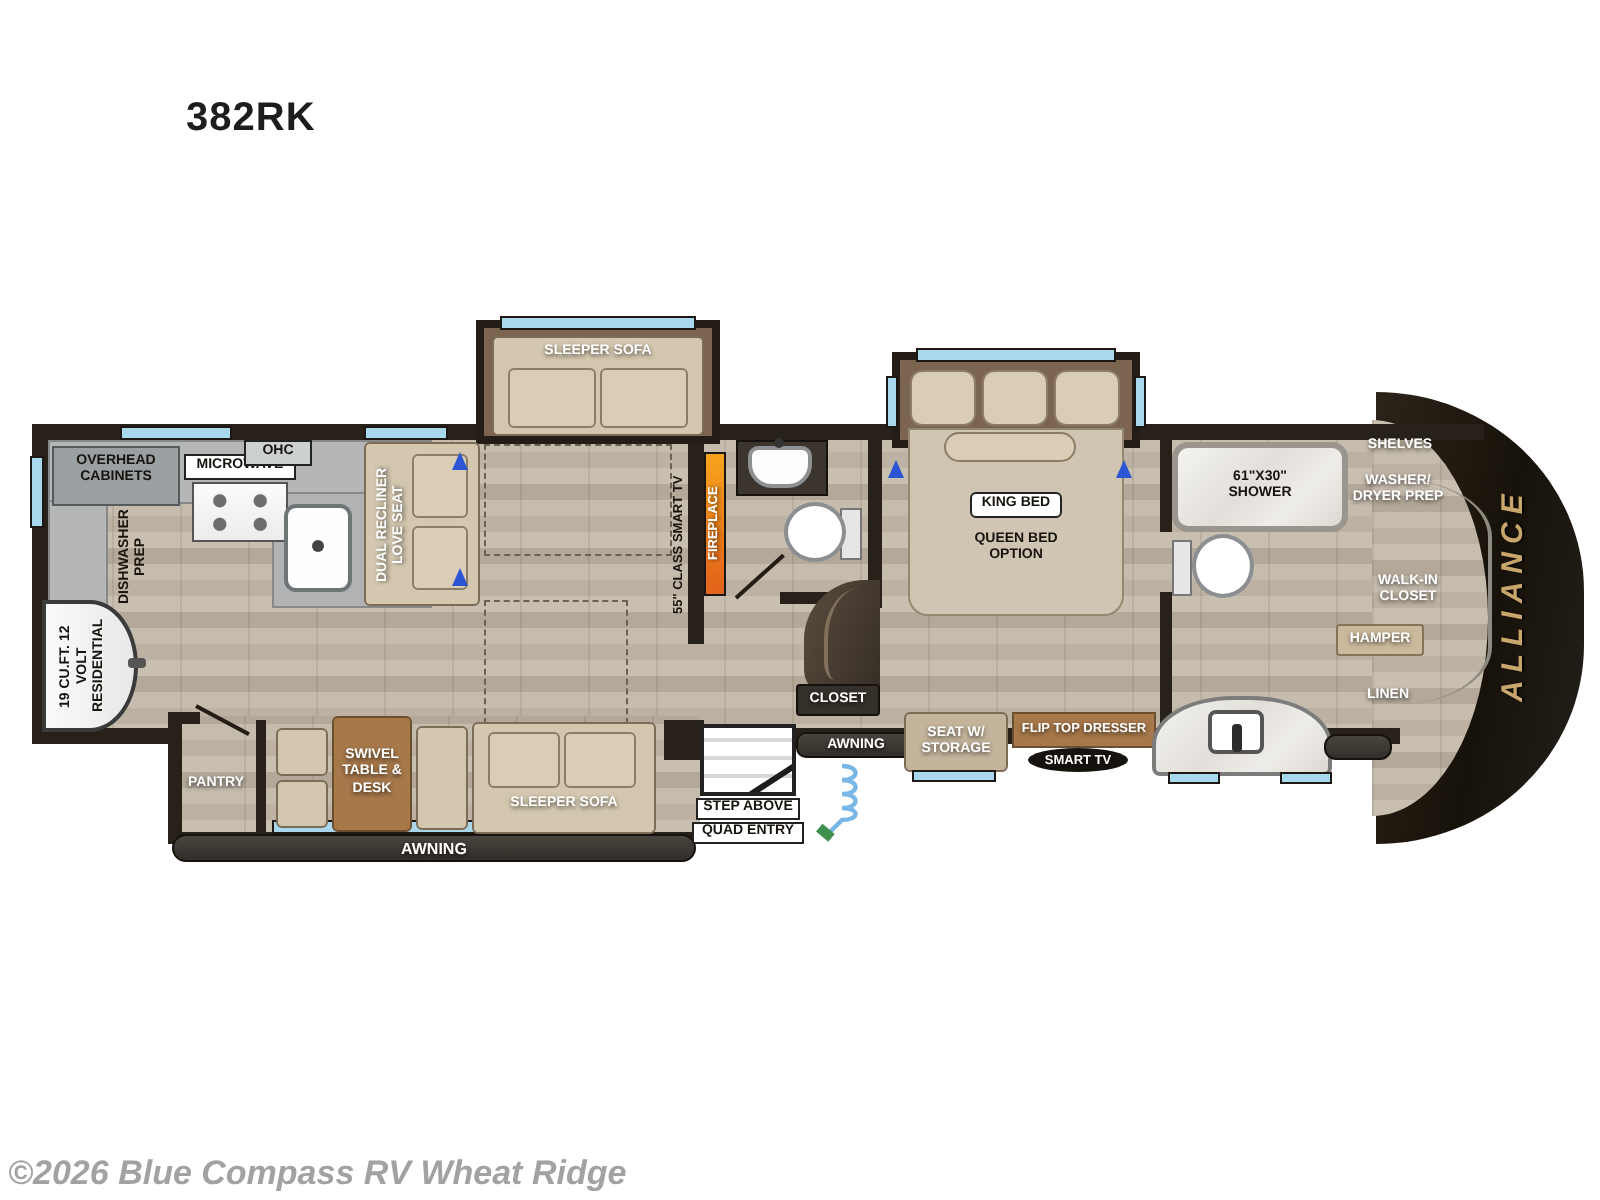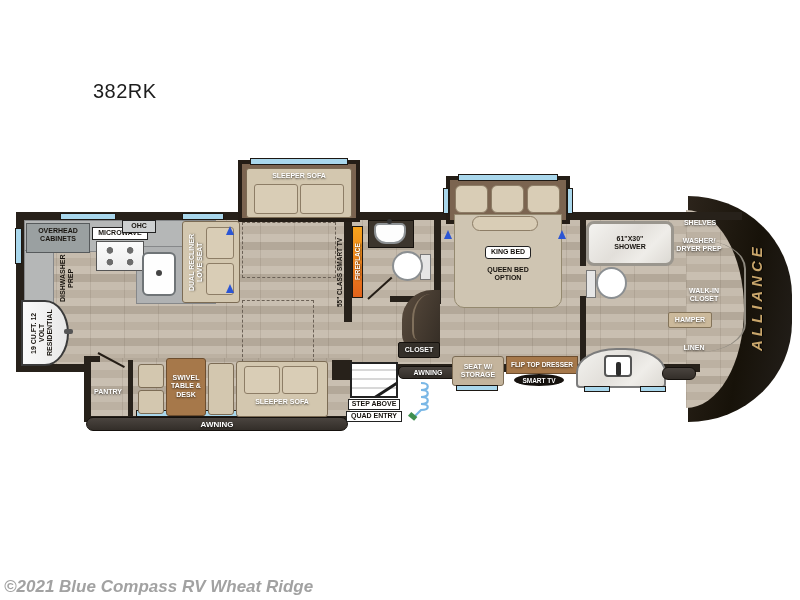--- a/index.html
+++ b/index.html
@@ -18,21 +18,21 @@
   .tan{position:absolute;background:#d3c7af;border:1px solid #7c6c55;border-radius:3px;box-sizing:border-box;}
   .cush{position:absolute;background:#d9cdb6;border:1px solid #8d7d66;border-radius:3px;box-sizing:border-box;}
   .dash{position:absolute;border:1px dashed #6b6156;box-sizing:border-box;}
   .tri{position:absolute;width:0;height:0;border-left:4px solid transparent;
     border-right:4px solid transparent;border-bottom:9px solid #2b55d4;}
   .bar{position:absolute;background:linear-gradient(#4a443f,#332e29);border-radius:7px;
     border:1px solid #15110d;box-sizing:border-box;}
   .whitebox{position:absolute;background:#fff;border:1px solid #222;box-sizing:border-box;
     display:flex;align-items:center;justify-content:center;}
   .marble{background:linear-gradient(135deg,#f4f3f0 0%,#e2dfda 45%,#efede9 70%,#dcd9d3 100%);}
-  #title{position:absolute;left:93px;top:80px;font-size:20px;font-weight:400;color:#1d1d1d;letter-spacing:.5px;}
+  #title{position:absolute;left:93px;top:48px;font-size:20px;font-weight:700;color:#1d1d1d;letter-spacing:.5px;}
   #copyright{position:absolute;left:4px;top:577px;font-size:17px;font-weight:bold;font-style:italic;color:#a2a2a2;}
   .doorline{position:absolute;height:2px;background:#241d16;transform-origin:0 50%;}
 </style>
 </head>
 <body>
 
 <div id="stage">
 
   <div id="title">382RK</div>
 
@@ -189,14 +189,14 @@
 
   <div class="abs marble" style="left:576px;top:348px;width:90px;height:40px;border:2px solid #7c7c7c;border-radius:45% 45% 4px 4px / 60% 60% 4px 4px;box-sizing:border-box;"></div>
   <div class="abs" style="left:604px;top:355px;width:28px;height:22px;background:#fff;border:2px solid #555;border-radius:4px;box-sizing:border-box;"></div>
   <div class="abs" style="left:616px;top:362px;width:5px;height:14px;background:#2c2c2c;border-radius:2px;"></div>
   <div class="win" style="left:584px;top:386px;width:26px;height:6px;"></div>
   <div class="win" style="left:640px;top:386px;width:26px;height:6px;"></div>
   <div class="bar" style="left:662px;top:367px;width:34px;height:13px;border-radius:6px;"></div>
 
   <div class="lbl lw vert" style="left:738px;top:228px;width:38px;height:138px;font-size:15px;font-style:italic;letter-spacing:4px;color:#c9a66b;text-shadow:0 1px 1px #000;">ALLIANCE</div>
 
-  <div id="copyright">©2021 Blue Compass RV Wheat Ridge</div>
+  <div id="copyright">©2026 Blue Compass RV Wheat Ridge</div>
 </div>
 
 </body></html>

